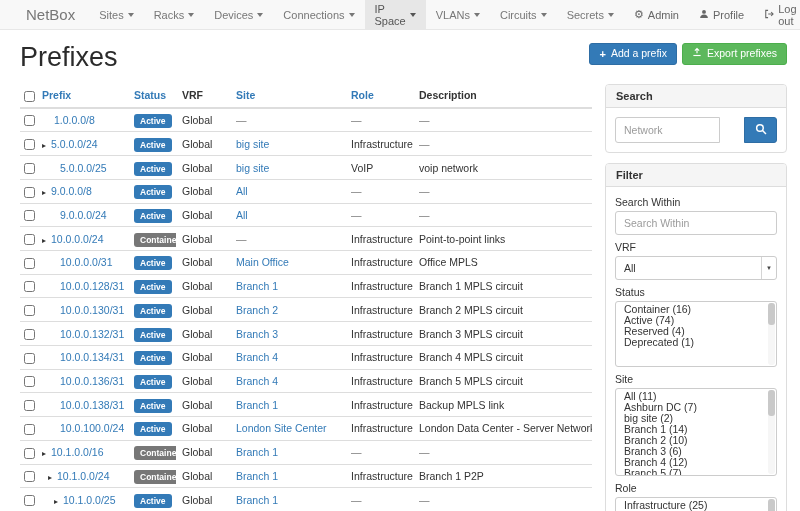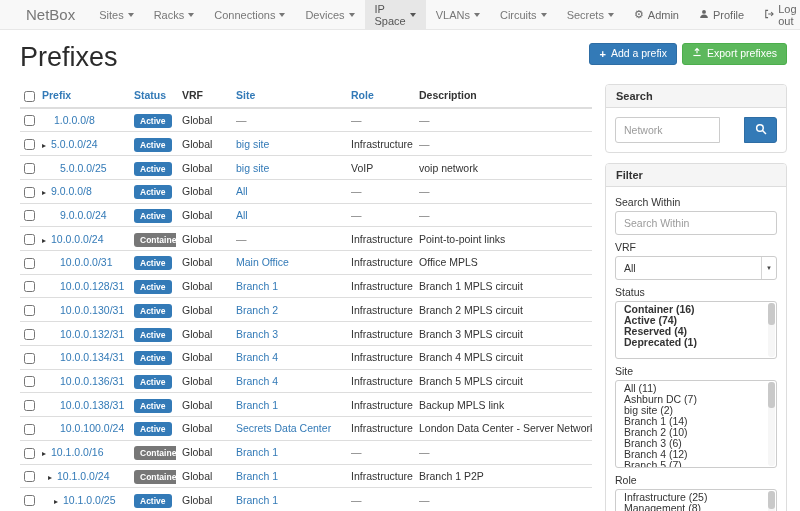--- a/index.html
+++ b/index.html
@@ -76,21 +76,21 @@
   .filter-field { margin-bottom:6px; }
   .filter-label { font-size:10.5px; color:#333; margin-bottom:3px; }
   .filter-field .form-input { width:100%; height:24px; }
   .select-box { height:24px; border:1px solid #ccc; border-radius:3px; background:#fff; display:flex;
                 align-items:center; padding:0 0 0 8px; font-size:10.5px; color:#333; justify-content:space-between; cursor:pointer; }
   .select-arrow { border-left:1px solid #d5d5d5; width:15px; align-self:stretch; display:flex;
                   align-items:center; justify-content:center; font-size:6px; color:#444; }
   .listbox { border:1px solid #ccc; border-radius:3px; background:#fff; position:relative;
              overflow:hidden; padding:2px 0; }
   .listbox .option { font-size:10.5px; line-height:11px; padding:0 8px; color:#333; white-space:nowrap; cursor:default; }
-  .lb-status { height:58px;font-weight:bold; }
+  .lb-status { height:66px; }
   .lb-site { height:88px; }
   .lb-role { height:60px; }
   .sb-track { position:absolute; top:1px; bottom:1px; right:1px; width:7px; background:#f6f6f6; border-radius:3px; }
   .sb-thumb { position:absolute; top:1px; right:1px; width:7px; background:#c9c9c9; border-radius:3px; }
   .th-status { height:22px; } .th-site { height:26px; } .th-role { height:18px; }
 </style>
 </head>
 <body>
 
 <div class="navbar">
@@ -98,25 +98,25 @@
   <div class="nav-menu">
       <div class="nav-item">
         <span>Sites</span>
         <span class="nav-caret"></span>
       </div>
       <div class="nav-item">
         <span>Racks</span>
         <span class="nav-caret"></span>
       </div>
       <div class="nav-item">
+        <span>Devices</span>
+        <span class="nav-caret"></span>
+      </div>
+      <div class="nav-item">
         <span>Connections</span>
-        <span class="nav-caret"></span>
-      </div>
-      <div class="nav-item">
-        <span>Devices</span>
         <span class="nav-caret"></span>
       </div>
       <div class="nav-item active">
         <span>IP Space</span>
         <span class="nav-caret"></span>
       </div>
       <div class="nav-item">
         <span>VLANs</span>
         <span class="nav-caret"></span>
       </div>
@@ -314,21 +314,21 @@
           <td class="col-site"><a href="#">Branch 1</a></td>
           <td class="col-role">Infrastructure</td>
           <td class="col-desc">Backup MPLS link</td>
         </tr>
 
         <tr>
           <td class="col-check"><input type="checkbox" style=""></td>
           <td class="col-prefix"><span class="indent" style="width: 6px;"></span><span class="caret-icon spacer"></span><a href="#" class="prefix-link">10.0.100.0/24</a></td>
           <td class="col-status"><span class="badge-label badge-active">Active</span></td>
           <td class="col-vrf">Global</td>
-          <td class="col-site"><a href="#">Secrets Data Center</a></td>
+          <td class="col-site"><a href="#">London Site Center</a></td>
           <td class="col-role">Infrastructure</td>
           <td class="col-desc">London Data Center - Server Network</td>
         </tr>
 
         <tr>
           <td class="col-check"><input type="checkbox" style=""></td>
           <td class="col-prefix"><span class="indent" style="width: 0px;"></span><span class="caret-icon">▸</span><a href="#" class="prefix-link">10.1.0.0/16</a></td>
           <td class="col-status"><span class="badge-label badge-container">Container</span></td>
           <td class="col-vrf">Global</td>
           <td class="col-site"><a href="#">Branch 1</a></td>

